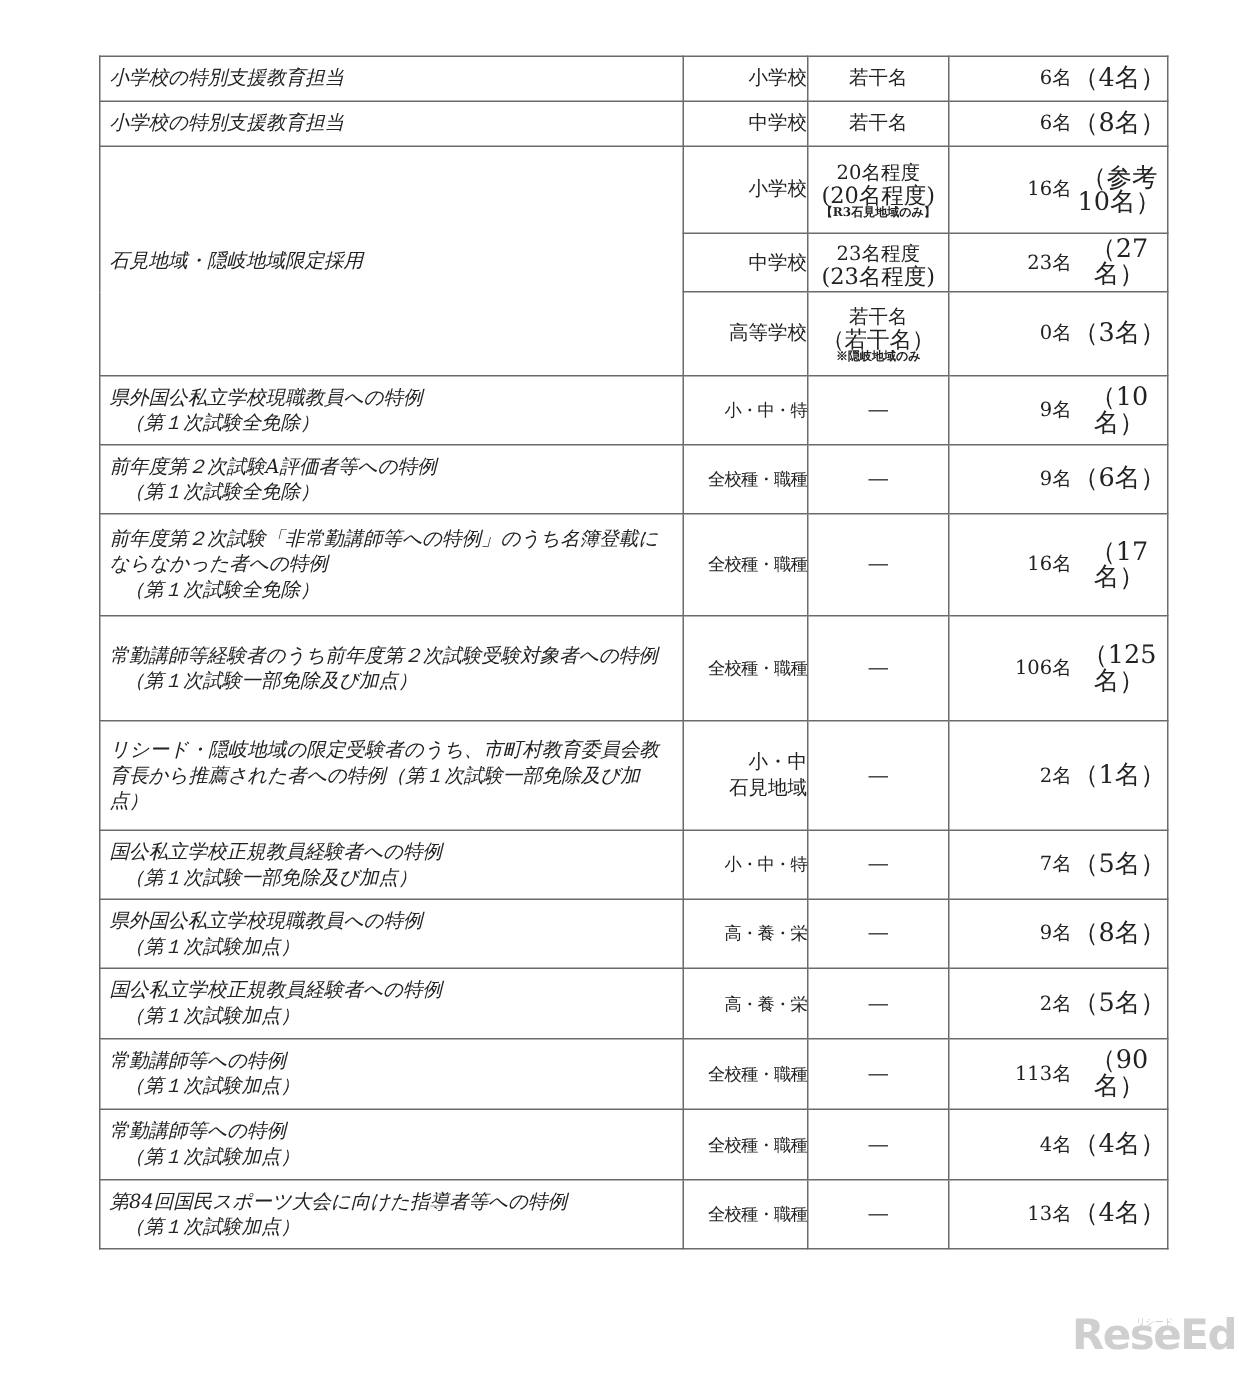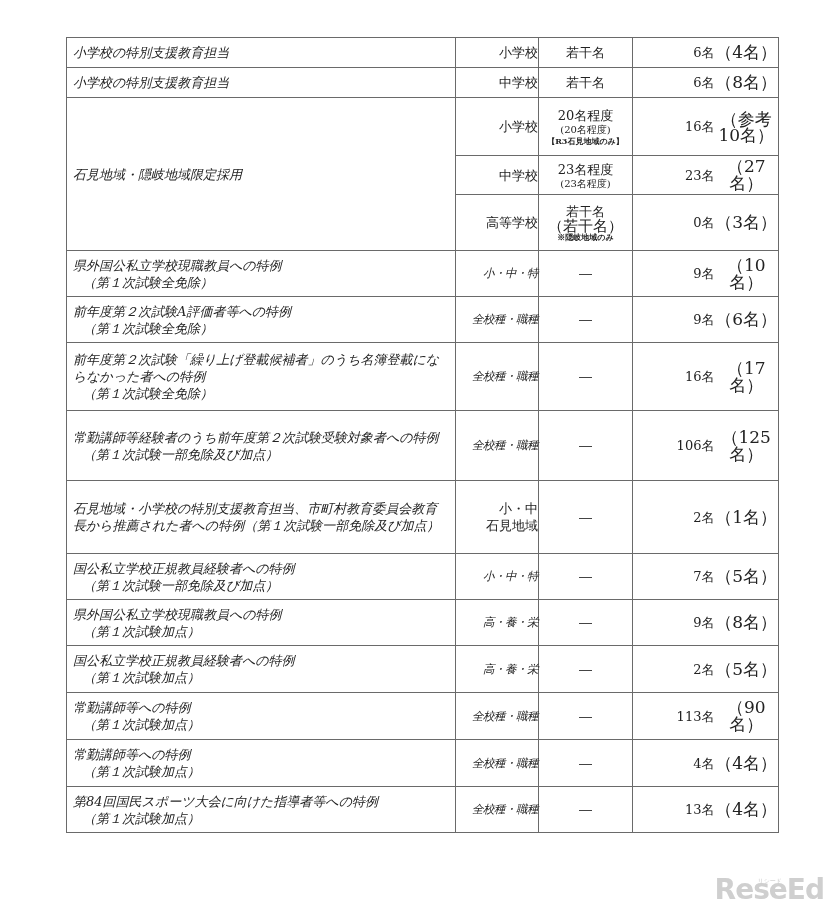--- a/index.html
+++ b/index.html
@@ -5,23 +5,23 @@
     html, body { margin: 0; padding: 0; background: #ffffff; }
     body { width: 826px; height: 922px; position: relative; overflow: hidden;
            font-family: "DejaVu Serif", "Liberation Serif", serif; color: #222; }
     table.main { position: absolute; left: 66px; top: 37px; border-collapse: collapse;
                  width: 712px; table-layout: fixed; }
     table.main td { border: 1px solid #6a6a6a; font-size: 13px; line-height: 17px;
                     vertical-align: middle; padding: 0; }
     td.cat { padding: 2px 6px !important; text-align: left; font-style: italic; }
     td.cat .sub { display: block; padding-left: 10px; }
     td.school { text-align: right; }
-    td.school.small { font-size: 11.5px; letter-spacing: -0.5px; font-style: italic; }
+    td.school.small { font-size: 11.5px; letter-spacing: -0.5px; }
     td.plan { text-align: center; }
-    td.plan .small { display: block; font-size: 10px; line-height: 12px; }
+    td.plan .small { display: block; font-size: 15px; line-height: 12px; }
     td.plan .tiny { display: block; font-size: 8px; line-height: 11px; font-weight: bold; }
     td.res { position: relative; }
     .res-wrap { display: flex; align-items: center; }
     .res-now { width: 82px; text-align: right; }
     .res-prev { width: 64px; text-align: center; font-size: 17px; }
     .res-prev.twoline { line-height: 16px; }
     .logo { position: absolute; right: 2px; bottom: 16px; font-family: "DejaVu Sans", sans-serif;
             font-weight: bold; font-size: 28px; color: #cfcfcf; letter-spacing: -1px; }
     .logo-ruby { position: absolute; right: 44px; bottom: 36px; font-size: 6px; color: #c9c9c9;
                  font-family: "DejaVu Sans", sans-serif; }
@@ -117,21 +117,21 @@
       <td class="school small">全校種・職種</td>
       <td class="plan">―</td>
       <td class="res">
           <div class="res-wrap">
             <span class="res-now">9名</span>
             <span class="res-prev">（6名）</span>
           </div>
         </td>
     </tr>
     <tr style="height:68px">
-      <td class="cat"><span>前年度第２次試験「繰り上げ登載候補者」のうち名簿登載にならなかった者への特例</span><span class="sub">（第１次試験全免除）</span></td>
+      <td class="cat"><span>前年度第２次試験「非常勤講師等への特例」のうち名簿登載にならなかった者への特例</span><span class="sub">（第１次試験全免除）</span></td>
       <td class="school small">全校種・職種</td>
       <td class="plan">―</td>
       <td class="res">
           <div class="res-wrap">
             <span class="res-now">16名</span>
             <span class="res-prev">（17名）</span>
           </div>
         </td>
     </tr>
     <tr style="height:70px">
@@ -139,21 +139,21 @@
       <td class="school small">全校種・職種</td>
       <td class="plan">―</td>
       <td class="res">
           <div class="res-wrap">
             <span class="res-now">106名</span>
             <span class="res-prev">（125名）</span>
           </div>
         </td>
     </tr>
     <tr style="height:73px">
-      <td class="cat">石見地域・小学校の特別支援教育担当、市町村教育委員会教育長から推薦された者への特例（第１次試験一部免除及び加点）</td>
+      <td class="cat">リシード・隠岐地域の限定受験者のうち、市町村教育委員会教育長から推薦された者への特例（第１次試験一部免除及び加点）</td>
       <td class="school"><span>小・中</span><br><span>石見地域</span></td>
       <td class="plan">―</td>
       <td class="res">
           <div class="res-wrap">
             <span class="res-now">2名</span>
             <span class="res-prev">（1名）</span>
           </div>
         </td>
     </tr>
     <tr style="height:46px">

